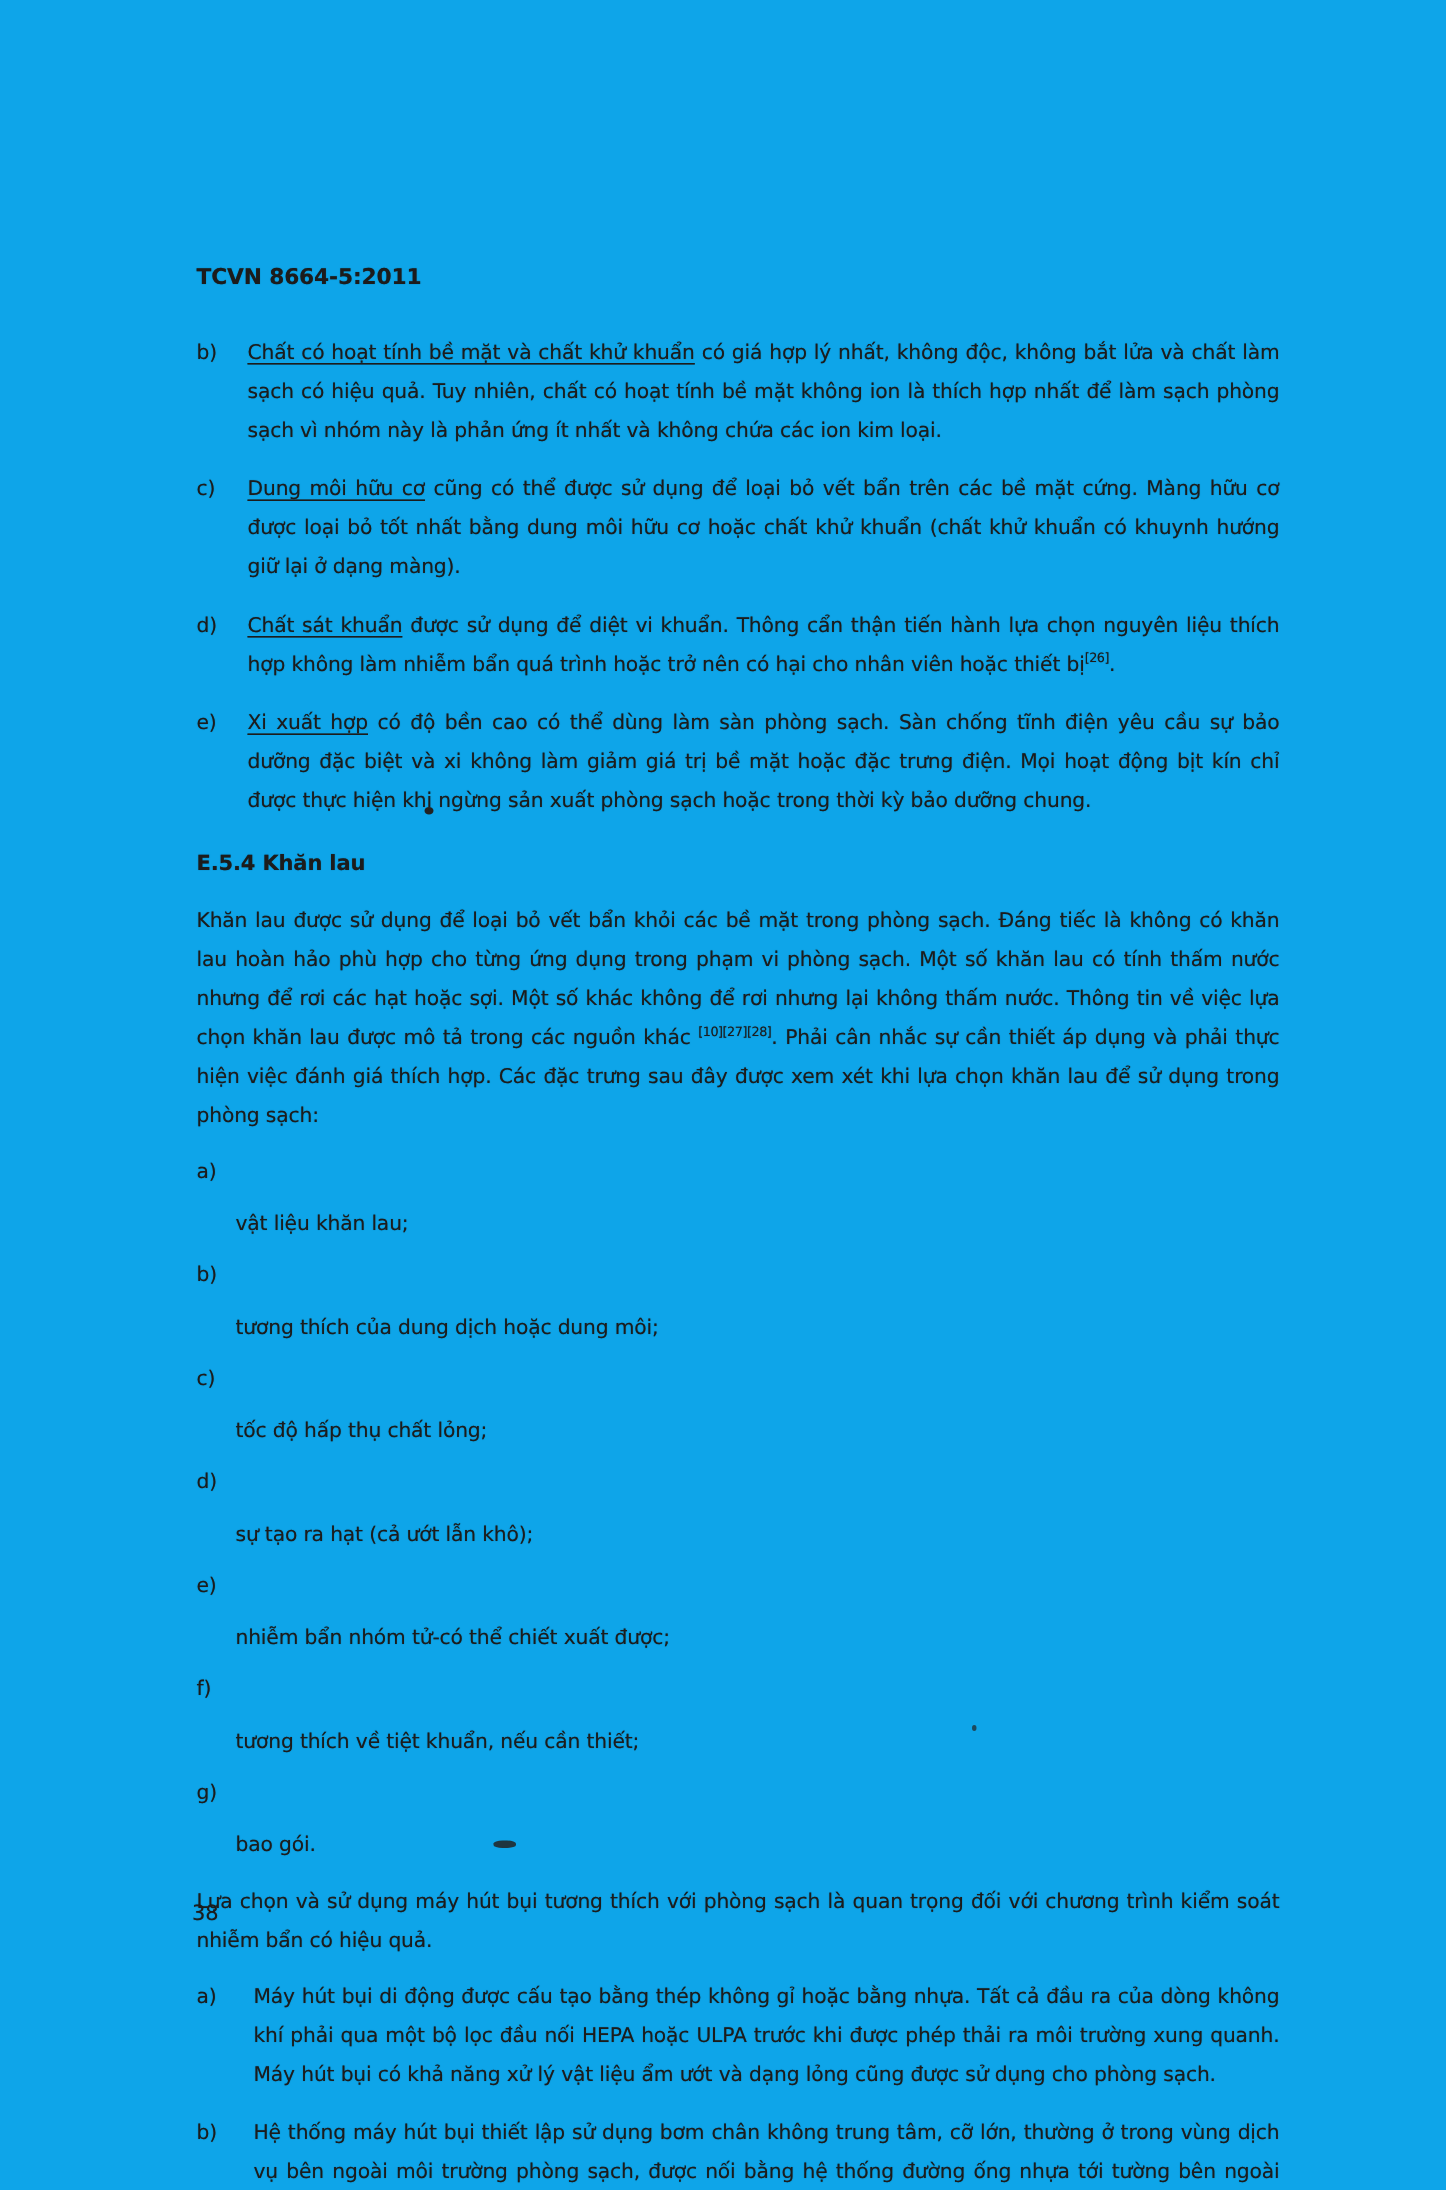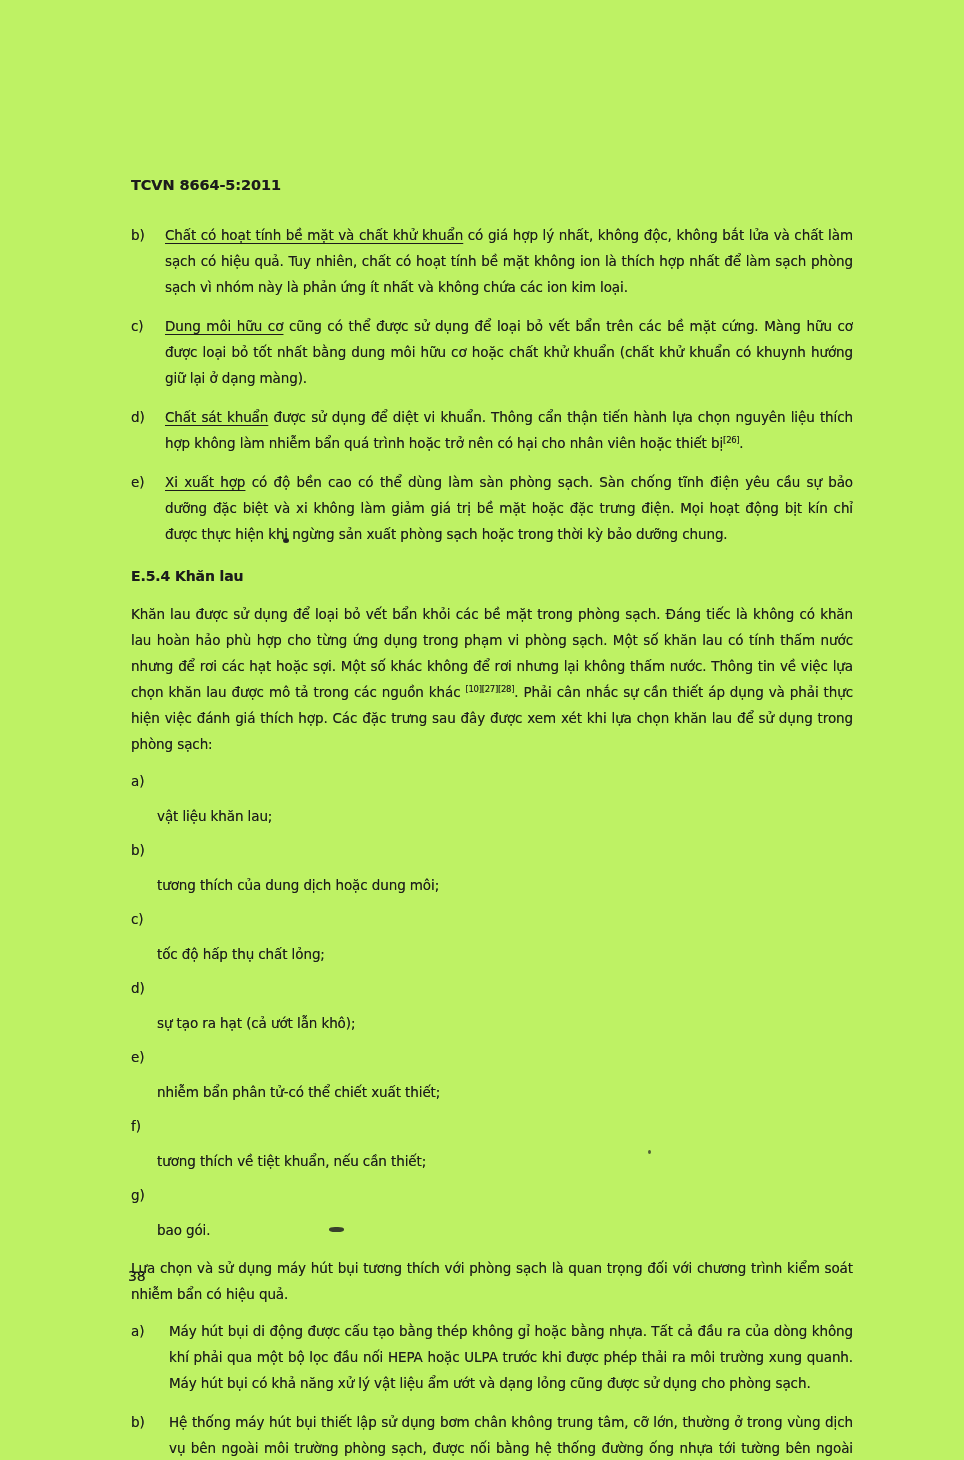--- a/index.html
+++ b/index.html
@@ -5,21 +5,21 @@
   html, body {
     margin: 0;
     padding: 0;
     background: #e9e9e7;
   }
   .page {
     position: relative;
     width: 964px;
     height: 1460px;
     margin: 0 auto;
-    background: #bef264;
+    background: #0ea5e9;
     overflow: hidden;
     font-family: "DejaVu Sans", "Liberation Sans", sans-serif;
     color: #1c1c1c;
     font-size: 13.5px;
     letter-spacing: -0.1px;
     line-height: 26px;
     text-shadow: 0 0 0.6px rgba(20,20,20,0.55);
   }
   .content {
     position: absolute;
@@ -147,21 +147,21 @@
       <div class="sublist-item">
         <div class="li-label">c)</div>
         <div class="li-body">tốc độ hấp thụ chất lỏng;</div>
       </div>
       <div class="sublist-item">
         <div class="li-label">d)</div>
         <div class="li-body">sự tạo ra hạt (cả ướt lẫn khô);</div>
       </div>
       <div class="sublist-item">
         <div class="li-label">e)</div>
-        <div class="li-body">nhiễm bẩn phân tử-có thể chiết xuất thiết;</div>
+        <div class="li-body">nhiễm bẩn nhóm tử-có thể chiết xuất được;</div>
       </div>
       <div class="sublist-item">
         <div class="li-label">f)</div>
         <div class="li-body">tương thích về tiệt khuẩn, nếu cần thiết;</div>
       </div>
       <div class="sublist-item">
         <div class="li-label">g)</div>
         <div class="li-body">bao gói.</div>
       </div>
     </div>

